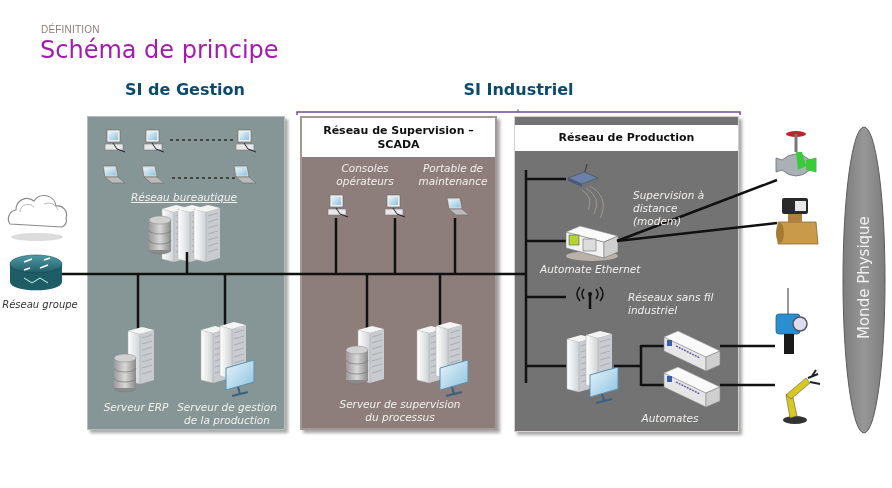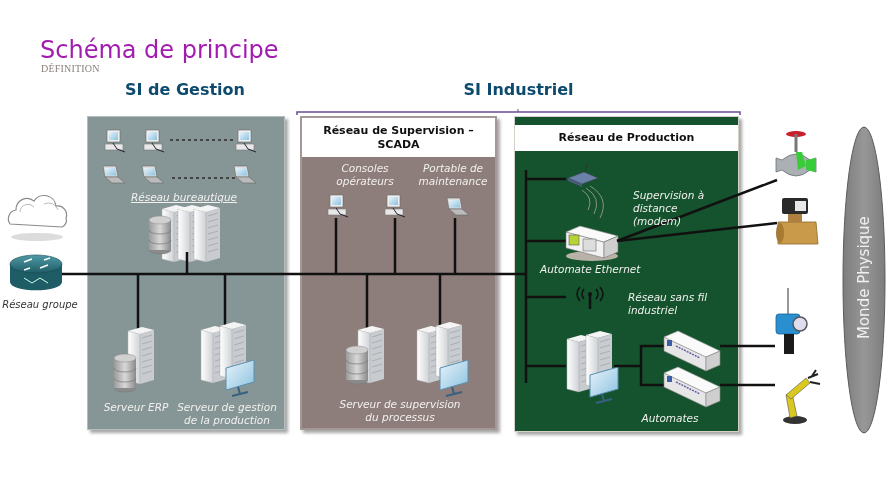--- a/index.html
+++ b/index.html
@@ -1,24 +1,24 @@
 <!DOCTYPE html>
 <html><head>
 <meta charset="utf-8">
 <style>
   html, body { margin: 0; padding: 0; background: #ffffff; }
   body { width: 892px; height: 488px; position: relative; overflow: hidden; font-family: "DejaVu Sans", sans-serif; }
   .abs { position: absolute; }
-  .kicker { left: 41px; top: 24px; font-size: 10px; color: #8a7f7a; letter-spacing: 0.2px; font-family: Liberation Serif, serif; margin-top: 39px; }
+  .kicker { left: 41px; top: 24px; font-size: 10px; color: #8a7f7a; letter-spacing: 0.2px; font-family: Liberation Sans, sans-serif; }
   .title { left: 40px; top: 36px; font-size: 24px; color: #a21caf; font-family: "DejaVu Sans", sans-serif; }
   .sec-title { font-weight: bold; font-size: 16px; color: #0c4a6e; font-family: "DejaVu Sans", sans-serif; text-align: center; }
   .panel { box-shadow: 3px 3px 3px rgba(0,0,0,0.35); }
   .panel-gestion { left: 87px; top: 116px; width: 196px; height: 312px; background: #869696; border: 1px solid #b5bdbd; }
   .panel-scada { left: 300px; top: 116px; width: 197px; height: 314px; background: #8d7e7b; border: 2px solid #a49896; box-sizing: border-box; }
-  .panel-prod { left: 514px; top: 116px; width: 223px; height: 314px; background: #14532d; border: 1px solid #d6d1c8; }
+  .panel-prod { left: 514px; top: 116px; width: 223px; height: 314px; background: #737373; border: 1px solid #d6d1c8; }
   .panel-head { background: #ffffff; text-align: center; font-weight: bold; font-size: 11px; color: #111; font-family: "DejaVu Sans", sans-serif; }
   .lbl { font-style: italic; font-size: 10.5px; color: #f2f0ee; font-family: "DejaVu Sans", sans-serif; text-align: center; line-height: 13px; }
   .lbl-dark { font-style: italic; font-size: 10px; color: #333; font-family: "DejaVu Sans", sans-serif; }
   .ellipse-lbl { font-size: 15px; color: #f0f0f0; font-family: "DejaVu Sans", sans-serif; transform: rotate(-90deg); transform-origin: center; white-space: nowrap; text-align: center; }
   svg.overlay { position: absolute; left: 0; top: 0; }
 </style>
 </head>
 <body>
 
 <div class="abs kicker">DÉFINITION</div>
@@ -282,18 +282,18 @@
   <div>du processus</div>
 </div>
 
 <div class="abs lbl" style="left:633px; top:169px; width:90px; text-align:left;margin-top:20px;">
   <div>Supervision à</div>
   <div>distance</div>
   <div>(modem)</div>
 </div>
 <div class="abs lbl" style="left:540px; top:263px; width:110px; text-align:left;">Automate Ethernet</div>
 <div class="abs lbl" style="left:628px; top:291px; width:100px; text-align:left;">
-  <div>Réseau sans fil</div>
+  <div>Réseaux sans fil</div>
   <div>industriel</div>
 </div>
 <div class="abs lbl" style="left:630px; top:412px; width:80px;">Automates</div>
 
 <div class="abs ellipse-lbl" style="left:804px; top:270px; width:120px;">Monde Physique</div>
 
 </body></html>

